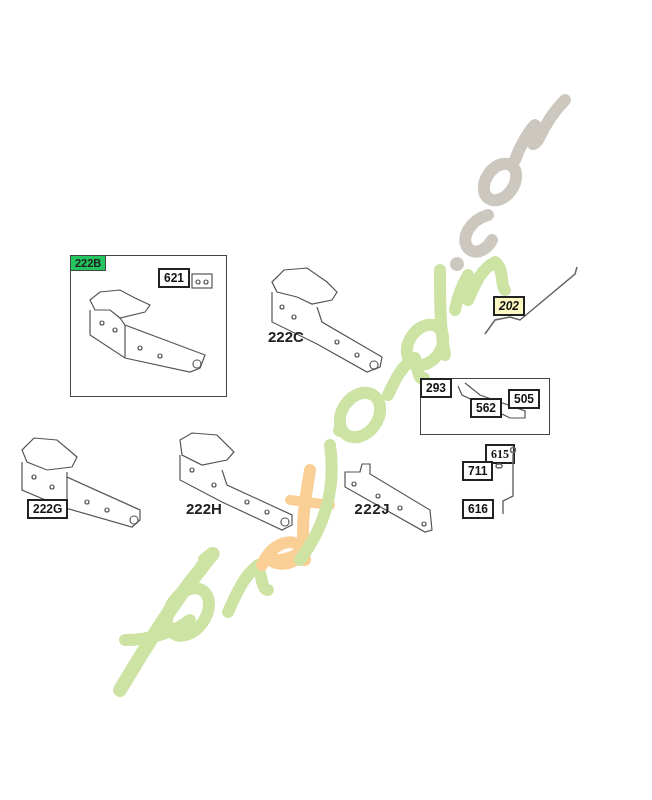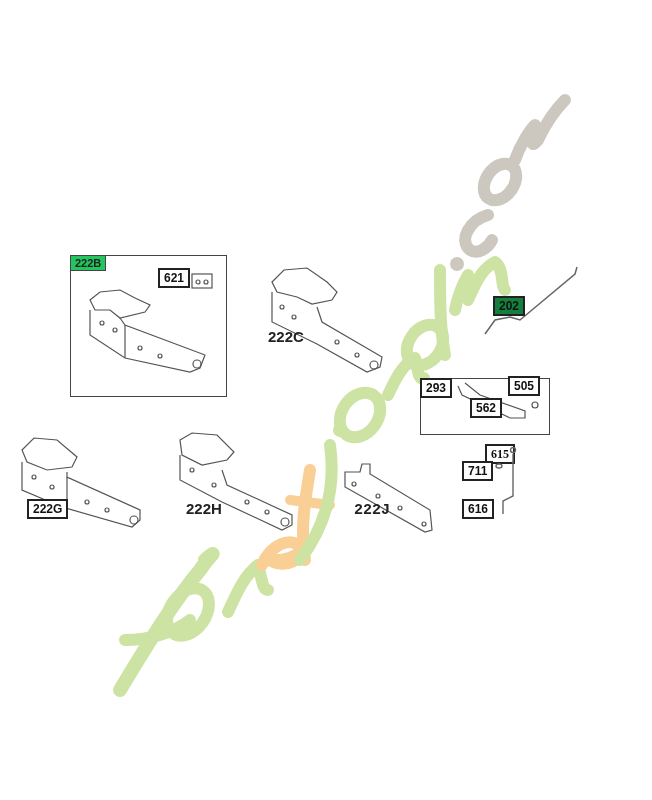--- a/index.html
+++ b/index.html
@@ -2,21 +2,21 @@
 <html><head>
 <meta charset="utf-8">
 <style>
   html, body { margin:0; padding:0; background:#ffffff; }
   body { width:652px; height:800px; position:relative; overflow:hidden;
          font-family:"Liberation Sans", sans-serif; }
   .wm { position:absolute; left:0; top:0; width:652px; height:800px; pointer-events:none; }
   .callout { position:absolute; border:2px solid #222; border-radius:0; background:#fff;
              font-weight:bold; font-size:12px; color:#111; text-align:center; line-height:16px;
              height:16px; padding:0 4px; }
-  .callout.hl { background:#15803d; }
+  .callout.hl { background:#fef9c3;font-style:italic; }
   .plain { position:absolute; font-size:15px; color:#222; font-weight:bold; }
   .frame { position:absolute; border:1.5px solid #444; }
   .frame-label { position:absolute; border-right:1.5px solid #444; border-bottom:1.5px solid #444;
                  font-size:11px; font-weight:bold; padding:1px 4px; color:#222; background:#22c55e; left:0; top:0; }
   svg.part { position:absolute; overflow:visible; }
 </style>
 </head>
 <body>
 
 <svg class="wm" viewBox="0 0 652 800">
@@ -103,21 +103,21 @@
 <div class="callout hl" style="left:493px; top:296px;">202</div>
 
 <div class="frame" style="left:420px; top:378px; width:128px; height:55px;"></div>
 <div class="callout" style="left:420px; top:378px;">293</div>
 <svg class="part" style="left:450px;top:383px;" width="90" height="50">
   <g fill="none" stroke="#555" stroke-width="1.2">
     <path d="M8 3 L12 12 L60 35 L75 35 L75 28 L30 12 L15 0"></path>
     <circle cx="85" cy="22" r="3"></circle>
   </g>
 </svg>
-<div class="callout" style="left:508px; top:376px;">505</div>
+<div class="callout" style="left:508px; top:389px;">505</div>
 <div class="callout" style="left:470px; top:398px;">562</div>
 
 <div class="callout" style="left:485px; top:444px;font-family:Liberation Serif, serif;">615</div>
 <div class="callout" style="left:462px; top:461px;">711</div>
 <div class="callout" style="left:462px; top:499px;">616</div>
 <svg class="part" style="left:495px;top:446px;" width="40" height="75">
   <g fill="none" stroke="#666" stroke-width="1.4">
     <circle cx="18" cy="4" r="2.5"></circle>
     <path d="M18 8 L18 50 L8 55 L8 68"></path>
     <ellipse cx="4" cy="20" rx="3" ry="2"></ellipse>

